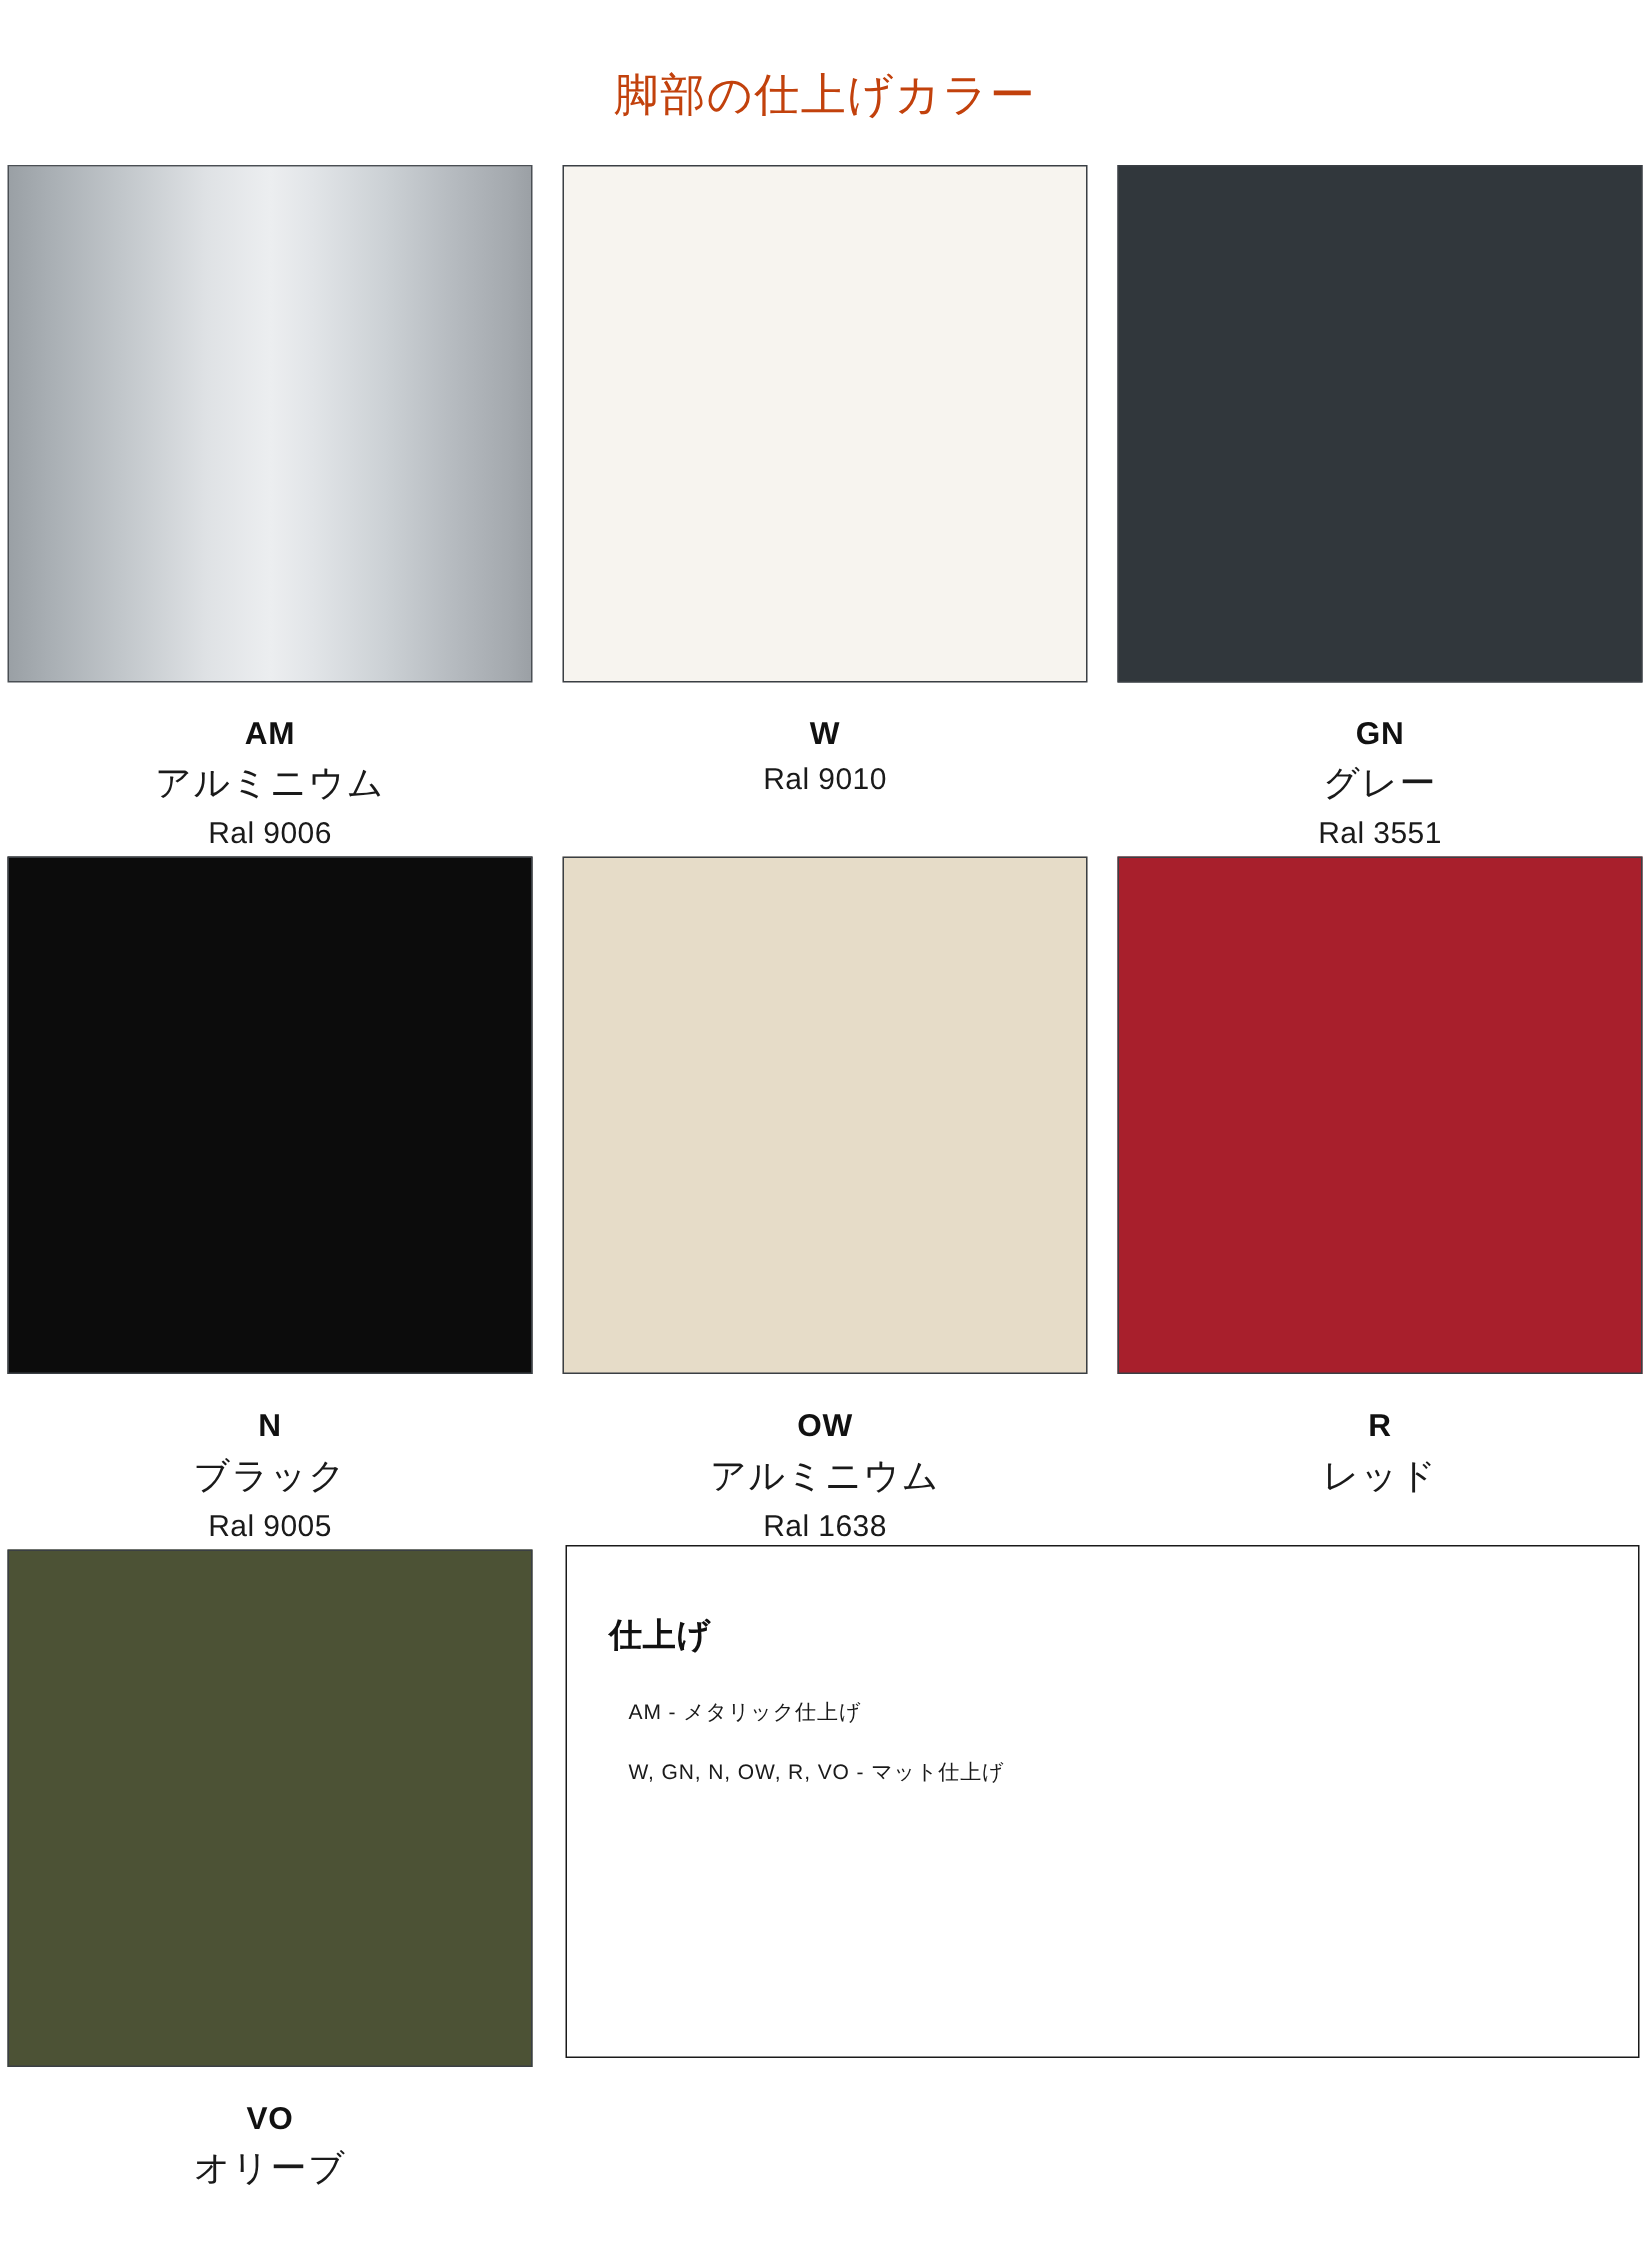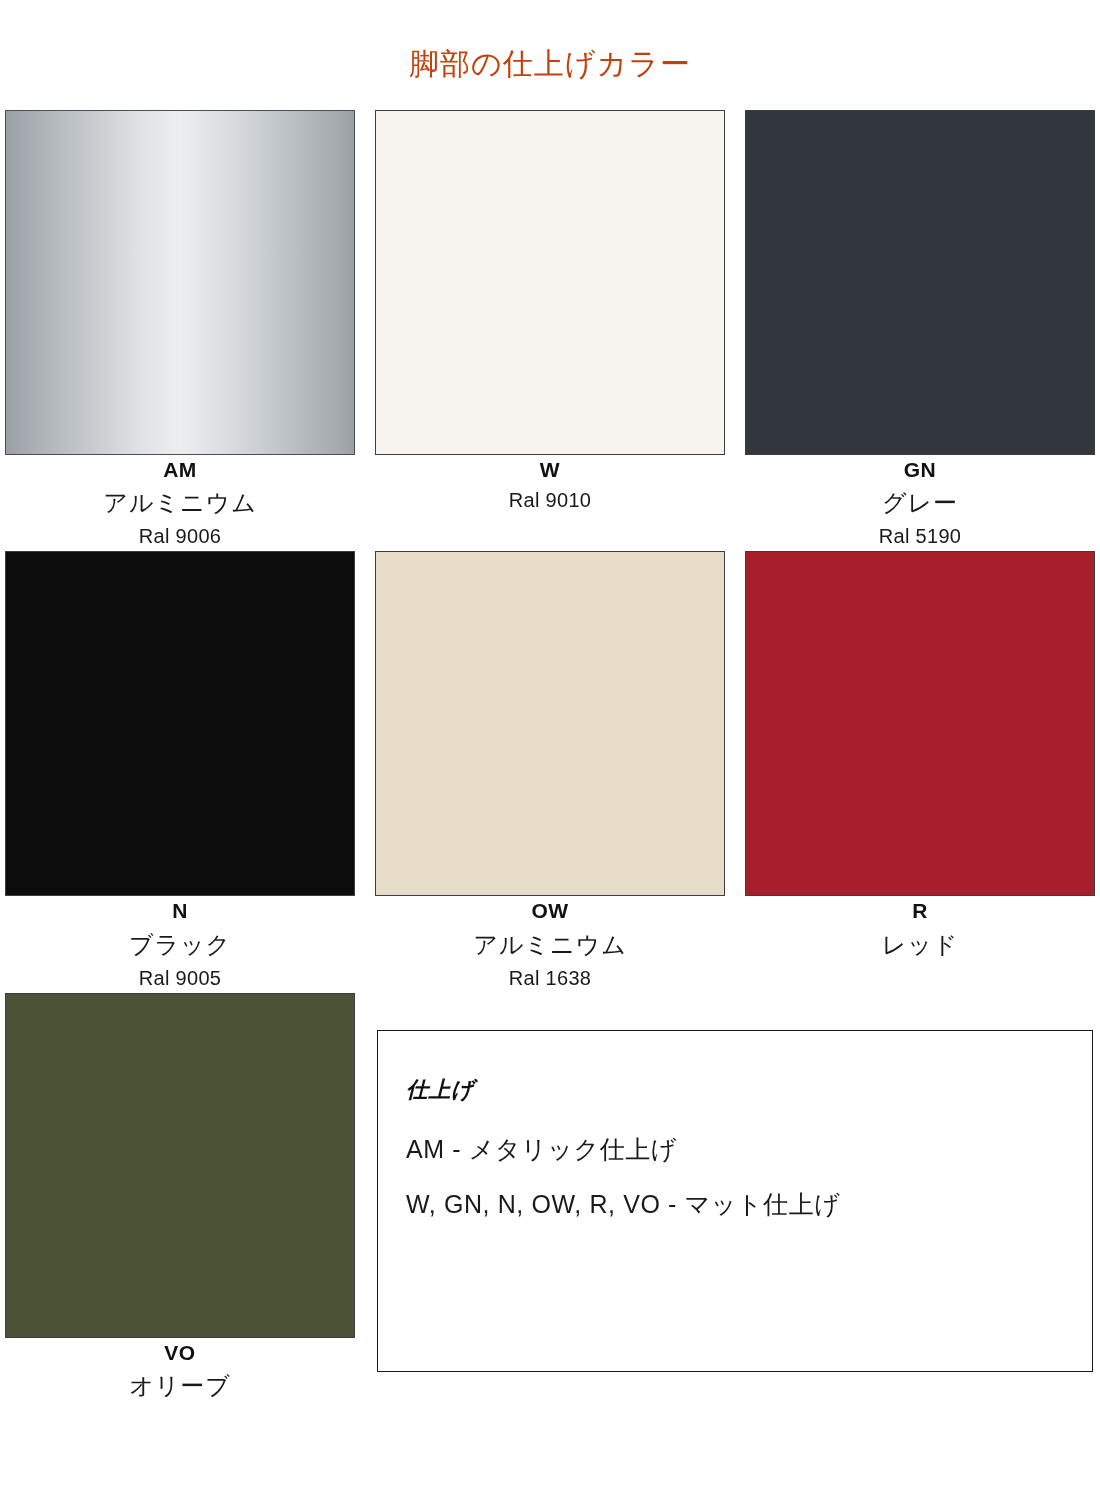--- a/index.html
+++ b/index.html
@@ -76,21 +76,21 @@
         #eceef0 50%,
         #e2e5e8 58%,
         #ccd1d5 72%,
         #b4b9be 86%,
         #a4a9ae 96%,
         #9ba0a5 100%);
   }
 
   .labels {
     text-align: center;
-    padding-top: 0;
+    padding-top: 20px;
   }
   .code {
     font-size: 21px;
     font-weight: bold;
     color: #111111;
     line-height: 1.45;
     letter-spacing: 0.5px;
   }
   .name {
     font-size: 24px;
@@ -118,25 +118,24 @@
     border: 1.5px solid #1a1a1a;
     background: #ffffff;
     padding: 44px 0 0 28px;
   }
   .infobox h2 {
     margin: 0 0 28px 0;
     font-size: 22px;
     font-weight: bold;
     color: #111111;
     letter-spacing: 0.5px;
-    font-style: italic;
   }
   .infobox p {
-    margin: 0 0 22px 0;
-    font-size: 25px;
+    margin: 0 0 22px 13px;
+    font-size: 14px;
     font-weight: 400;
     color: #1a1a1a;
     letter-spacing: 0.6px;
   }
 </style>
 </head>
 <body>
 
 <div class="page">
 
@@ -161,21 +160,21 @@
           <div class="code">W</div>
           <div class="ral">Ral 9010</div>
         </div>
       </div>
 
       <div class="cell">
         <div class="swatch" style="background:#31373c"></div>
         <div class="labels">
           <div class="code">GN</div>
           <div class="name">グレー</div>
-          <div class="ral">Ral 5190</div>
+          <div class="ral">Ral 3551</div>
         </div>
       </div>
 
     </div>
 
     <div class="row">
 
       <div class="cell">
         <div class="swatch" style="background:#0c0c0c"></div>
         <div class="labels">

